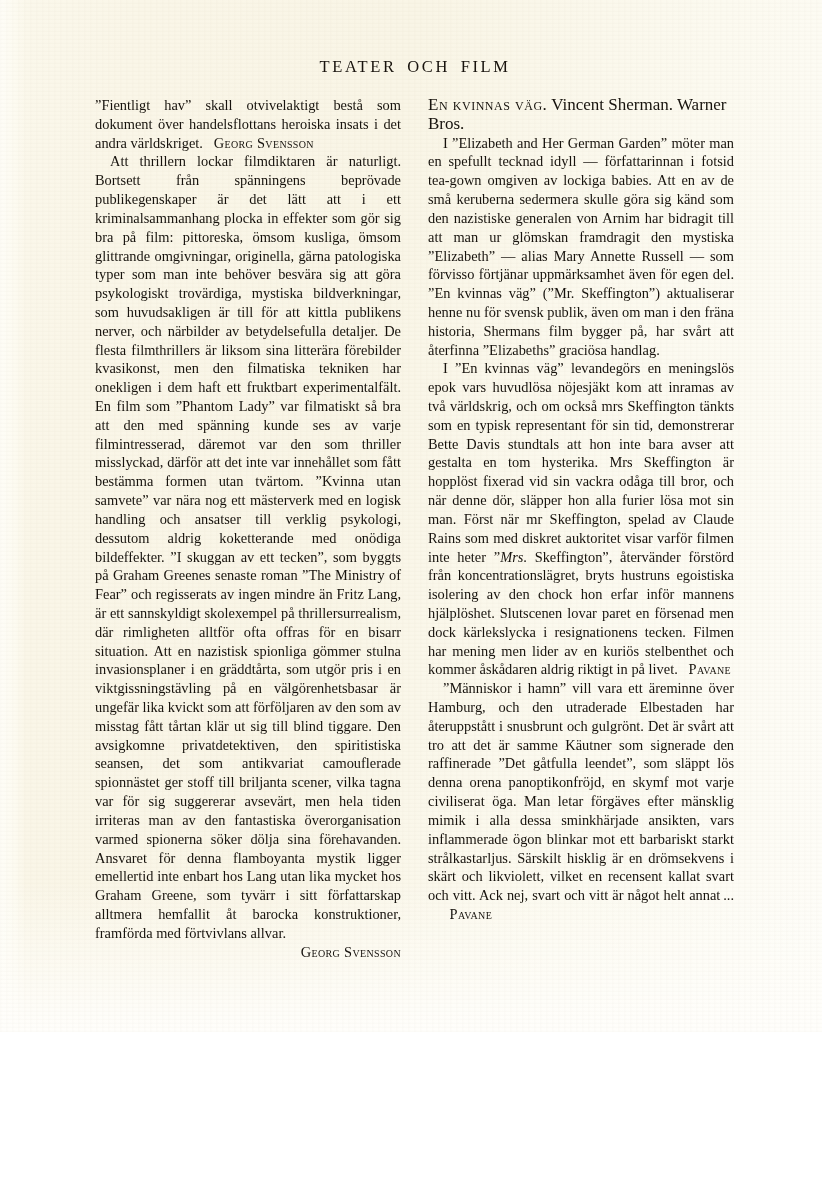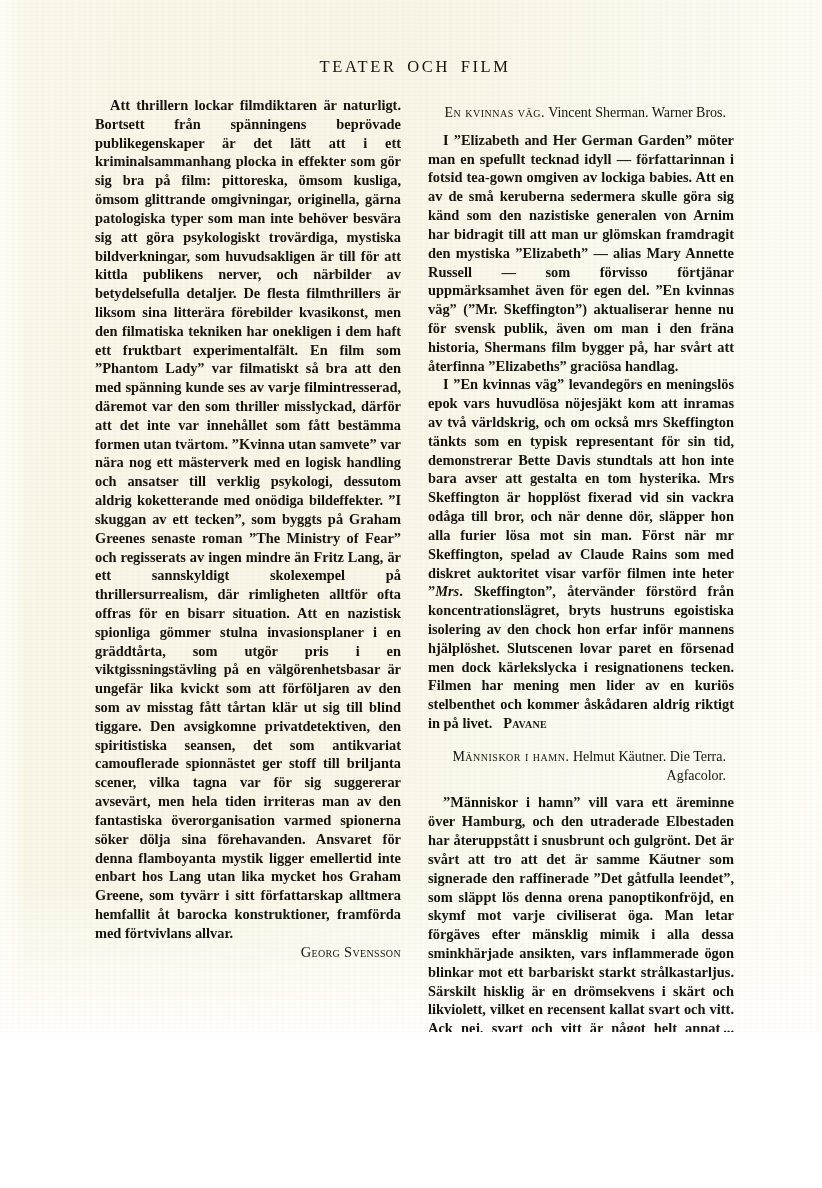--- a/index.html
+++ b/index.html
@@ -81,44 +81,44 @@
 
   p {
     margin: 0;
     font-size: 14.4px;
     line-height: 18.82px;
     text-align: justify;
     text-justify: inter-word;
     hyphens: none;
     color: #16120d;
   }
-  p.indent { text-indent: 15px; font-weight: bold; }
+  p.indent { text-indent: 15px; }
   p.noindent { text-indent: 0; }
 
   .sig {
     display: inline;
     font-variant: small-caps;
     letter-spacing: .35px;
     white-space: nowrap;
   }
   .sig-right {
     display: block;
     text-align: right;
     font-variant: small-caps;
     letter-spacing: .35px;
     font-size: 14.4px;
     line-height: 18.82px;
   }
   .sig-gap { white-space: pre; }
 
   .film-head {
-    font-size: 14px;
+    font-size: 17px;
     line-height: 18.82px;
-    text-align: right;
-    margin: 8px;
+    text-align: left;
+    margin: 0;
     color: #16120d;
     text-indent: 0;
   }
   .film-head .sc {
     font-variant: small-caps;
     letter-spacing: .5px;
   }
 
   .gap-before-head { margin-top: 15px; }
 
@@ -141,37 +141,37 @@
   <div class="edge-bottom"></div>
 
   <div class="content">
 
     <div class="running-head">TEATER OCH FILM</div>
 
     <div class="columns">
 
       <div class="col">
 
+        <p class="noindent"><span>”Fientligt hav” skall otvivelaktigt bestå som dokument över handelsflottans heroiska insats i det andra världskriget.</span><span class="sig-gap">   </span><span class="sig">Georg Svensson</span></p>
 
 
         <p class="indent"><span>Att thrillern lockar filmdiktaren är naturligt. Bortsett från spänningens beprövade publikegenskaper är det lätt att i ett kriminalsammanhang plocka in effekter som gör sig bra på film: pittoreska, ömsom kusliga, ömsom glittrande omgivningar, originella, gärna patologiska typer som man inte behöver besvära sig att göra psykologiskt trovärdiga, mystiska bildverkningar, som huvudsakligen är till för att kittla publikens nerver, och närbilder av betydelsefulla detaljer. De flesta filmthrillers är liksom sina litterära förebilder kvasikonst, men den filmatiska tekniken har onekligen i dem haft ett fruktbart experimentalfält. En film som ”Phantom Lady” var filmatiskt så bra att den med spänning kunde ses av varje filmintresserad, däremot var den som thriller misslyckad, därför att det inte var innehållet som fått bestämma formen utan tvärtom. ”Kvinna utan samvete” var nära nog ett mästerverk med en logisk handling och ansatser till verklig psykologi, dessutom aldrig koketterande med onödiga bildeffekter. ”I skuggan av ett tecken”, som byggts på Graham Greenes senaste roman ”The Ministry of Fear” och regisserats av ingen mindre än Fritz Lang, är ett sannskyldigt skolexempel på thrillersurrealism, där rimligheten alltför ofta offras för en bisarr situation. Att en nazistisk spionliga gömmer stulna invasionsplaner i en gräddtårta, som utgör pris i en viktgissningstävling på en välgörenhetsbasar är ungefär lika kvickt som att förföljaren av den som av misstag fått tårtan klär ut sig till blind tiggare. Den avsigkomne privatdetektiven, den spiritistiska seansen, det som antikvariat camouflerade spionnästet ger stoff till briljanta scener, vilka tagna var för sig suggererar avsevärt, men hela tiden irriteras man av den fantastiska överorganisation varmed spionerna söker dölja sina förehavanden. Ansvaret för denna flamboyanta mystik ligger emellertid inte enbart hos Lang utan lika mycket hos Graham Greene, som tyvärr i sitt författarskap alltmera hemfallit åt barocka konstruktioner, framförda med förtvivlans allvar.</span></p>
 
         <div class="sig-right">Georg Svensson</div>
 
       </div>
 
       <div class="col">
 
         <p class="film-head"><span class="sc">En kvinnas väg.</span> <span>Vincent Sherman. Warner Bros.</span></p>
 
         <p class="indent"><span>I ”Elizabeth and Her German Garden” möter man en spefullt tecknad idyll — författarinnan i fotsid tea-gown omgiven av lockiga babies. Att en av de små keruberna sedermera skulle göra sig känd som den nazistiske generalen von Arnim har bidragit till att man ur glömskan framdragit den mystiska ”Elizabeth” — alias Mary Annette Russell — som förvisso förtjänar uppmärksamhet även för egen del. ”En kvinnas väg” (”Mr. Skeffington”) aktualiserar henne nu för svensk publik, även om man i den fräna historia, Shermans film bygger på, har svårt att återfinna ”Elizabeths” graciösa handlag.</span></p>
 
         <p class="indent"><span>I ”En kvinnas väg” levandegörs en meningslös epok vars huvudlösa nöjesjäkt kom att inramas av två världskrig, och om också mrs Skeffington tänkts som en typisk representant för sin tid, demonstrerar Bette Davis stundtals att hon inte bara avser att gestalta en tom hysterika. Mrs Skeffington är hopplöst fixerad vid sin vackra odåga till bror, och när denne dör, släpper hon alla furier lösa mot sin man. Först när mr Skeffington, spelad av Claude Rains som med diskret auktoritet visar varför filmen inte heter ”</span><em>Mrs</em><span>. Skeffington”, återvänder förstörd från koncentrationslägret, bryts hustruns egoistiska isolering av den chock hon erfar inför mannens hjälplöshet. Slutscenen lovar paret en försenad men dock kärlekslycka i resignationens tecken. Filmen har mening men lider av en kuriös stelbenthet och kommer åskådaren aldrig riktigt in på livet.</span><span class="sig-gap">   </span><span class="sig">Pavane</span></p>
 
-        <p class="film-head gap-before-head"><span class="sc">Människor i hamn.</span> <span>Helmut Käutner. Die Terra. Agfacolor.</span></p>
 
         <p class="indent"><span>”Människor i hamn” vill vara ett äreminne över Hamburg, och den utraderade Elbestaden har återuppstått i snusbrunt och gulgrönt. Det är svårt att tro att det är samme Käutner som signerade den raffinerade ”Det gåtfulla leendet”, som släppt lös denna orena panoptikonfröjd, en skymf mot varje civiliserat öga. Man letar förgäves efter mänsklig mimik i alla dessa sminkhärjade ansikten, vars inflammerade ögon blinkar mot ett barbariskt starkt strålkastarljus. Särskilt hisklig är en drömsekvens i skärt och likviolett, vilket en recensent kallat svart och vitt. Ack nej, svart och vitt är något helt annat ...</span><span class="sig-gap">      </span><span class="sig">Pavane</span></p>
 
       </div>
 
     </div>
   </div>
 
   <div class="folio">242</div>
 

